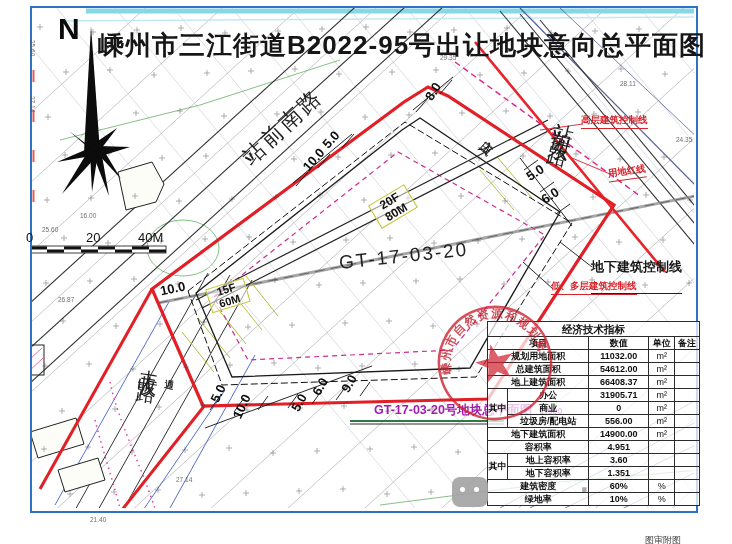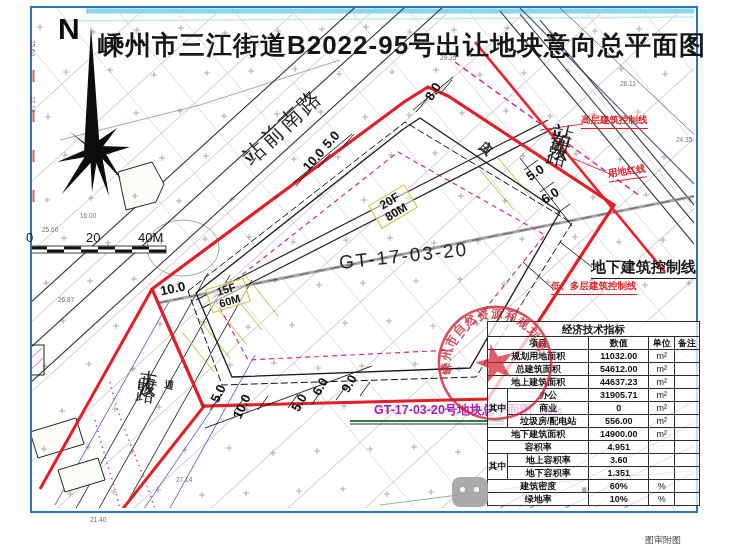--- a/index.html
+++ b/index.html
@@ -12,21 +12,21 @@
   .nlabel{font-size:30px;font-weight:700;color:#0b0b0b;}
   .scaletick{font-size:13px;color:#111;}
   .roadlbl{font-size:22px;color:#1f1f1f;letter-spacing:3px;font-weight:500;transform-origin:0 0;}
   .vtext{writing-mode:vertical-rl;text-orientation:upright;transform-origin:0 0;}
   .dim{font-weight:700;font-size:13px;color:#0e0e0e;}
   .gtcode{font-size:19px;color:#222;letter-spacing:2px;transform-origin:0 0;font-weight:500;}
   .entr{font-size:13px;color:#1a1a1a;letter-spacing:2px;}
   .bbox{border:1.5px solid #c3c32e;background:rgba(255,255,252,.55);color:#111;
         font-weight:700;text-align:center;line-height:1.05;}
   .redlbl{color:#d8232a;font-size:9.5px;font-weight:700;border-bottom:1px solid #d8232a;padding-bottom:1px;}
-  .blklbl{color:#161616;font-size:15px;font-weight:700;border-bottom:1px solid #222;padding-bottom:1px;}
+  .blklbl{color:#161616;font-size:13px;font-weight:700;border-bottom:1px solid #222;padding-bottom:17px;}
   .caption{font-size:12.5px;font-weight:700;color:#a21caf;margin-left:22px;}
   .caption .sc{font-size:9px;margin-left:7px;font-weight:700;}
   .tbl{position:absolute;left:487px;top:321px;width:213px;border-collapse:collapse;
        background:rgba(255,255,255,.74);}
   .tbl td{border:1px solid #2b2b2b;font-size:9px;color:#101010;text-align:center;padding:0;
           height:12px;line-height:11px;}
   .tbl td.t-title{font-size:10.5px;font-weight:700;height:14px;}
   .tbl td.c-item,.tbl td.c-group{font-weight:700;}
   .tbl td.c-val{font-weight:700;}
   .elev{font-size:6.5px;color:#555;opacity:.85;}
@@ -473,21 +473,21 @@
           <td class="c-note" colspan="1"></td>
         </tr>
         <tr>
           <td class="c-item" colspan="2">总建筑面积</td>
           <td class="c-val" colspan="1">54612.00</td>
           <td class="c-unit" colspan="1">m²</td>
           <td class="c-note" colspan="1"></td>
         </tr>
         <tr>
           <td class="c-item" colspan="2">地上建筑面积</td>
-          <td class="c-val" colspan="1">44637.23</td>
+          <td class="c-val" colspan="1">66408.37</td>
           <td class="c-unit" colspan="1">m²</td>
           <td class="c-note" colspan="1"></td>
         </tr>
         <tr>
           <td rowspan="3" class="c-group">其中</td>
           <td class="c-item" colspan="1">办公</td>
           <td class="c-val" colspan="1">31905.71</td>
           <td class="c-unit" colspan="1">m²</td>
           <td class="c-note" colspan="1"></td>
         </tr>

